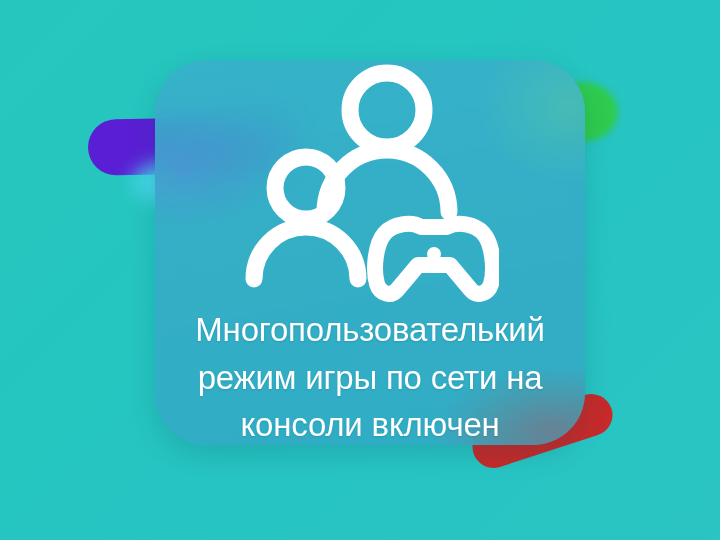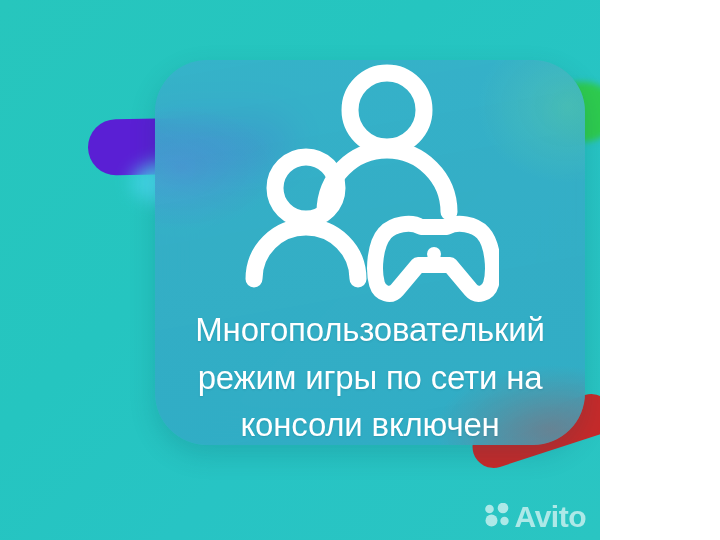--- a/index.html
+++ b/index.html
@@ -8,21 +8,21 @@
   }
   body {
     width: 720px;
     height: 540px;
     font-family: "Liberation Sans", sans-serif;
     overflow: hidden;
   }
 
   #stage {
     position: relative;
-    width: 600px;
+    width: 720px;
     height: 540px;
     overflow: hidden;
     background: linear-gradient(135deg, #27c6bd 0%, #25c5c0 38%, #27c4c4 62%, #2ac5c2 100%);
   }
 
   
   .blob {
     position: absolute;
     pointer-events: none;
   }
@@ -177,25 +177,14 @@
                  C150 233 139 230 136 220
                  C132 206 134 180 144 169 Z" stroke="#ffffff" stroke-width="16" fill="none" stroke-linejoin="round" stroke-linecap="round"></path>
 
         <circle cx="193" cy="190" r="7" fill="#ffffff"></circle>
       </svg>
     </div>
 
     <p id="card-caption">Многопользователький режим игры по сети на консоли включен</p>
   </div>
 
-  <div id="watermark">
-    <span>
-      <svg width="26" height="24" viewBox="0 0 26 24" xmlns="http://www.w3.org/2000/svg" aria-hidden="true">
-        <circle cx="5.5" cy="6" r="4.3" fill="#ffffff"></circle>
-        <circle cx="19" cy="5" r="5.3" fill="#ffffff"></circle>
-        <circle cx="7.5" cy="17.5" r="6.0" fill="#ffffff"></circle>
-        <circle cx="20.5" cy="18" r="4.2" fill="#ffffff"></circle>
-      </svg>
-    </span>
-    <span id="watermark-text">Avito</span>
-  </div>
 
 </div>
 
 </body></html>

